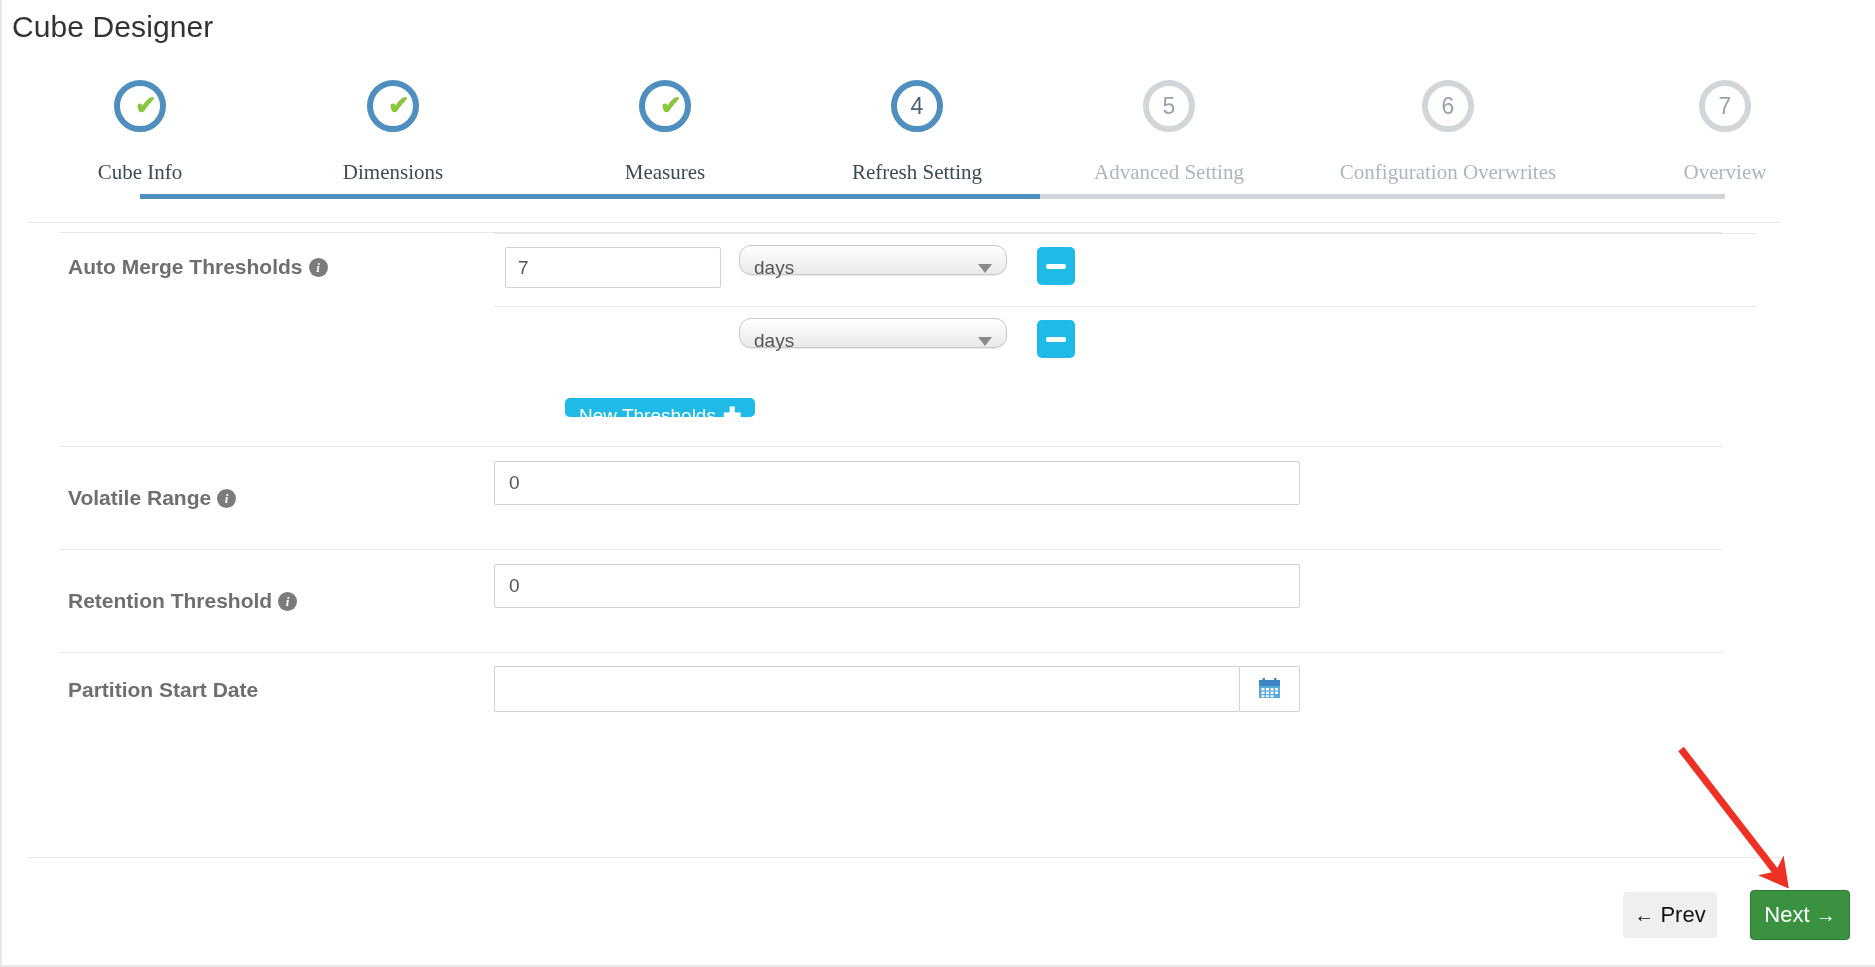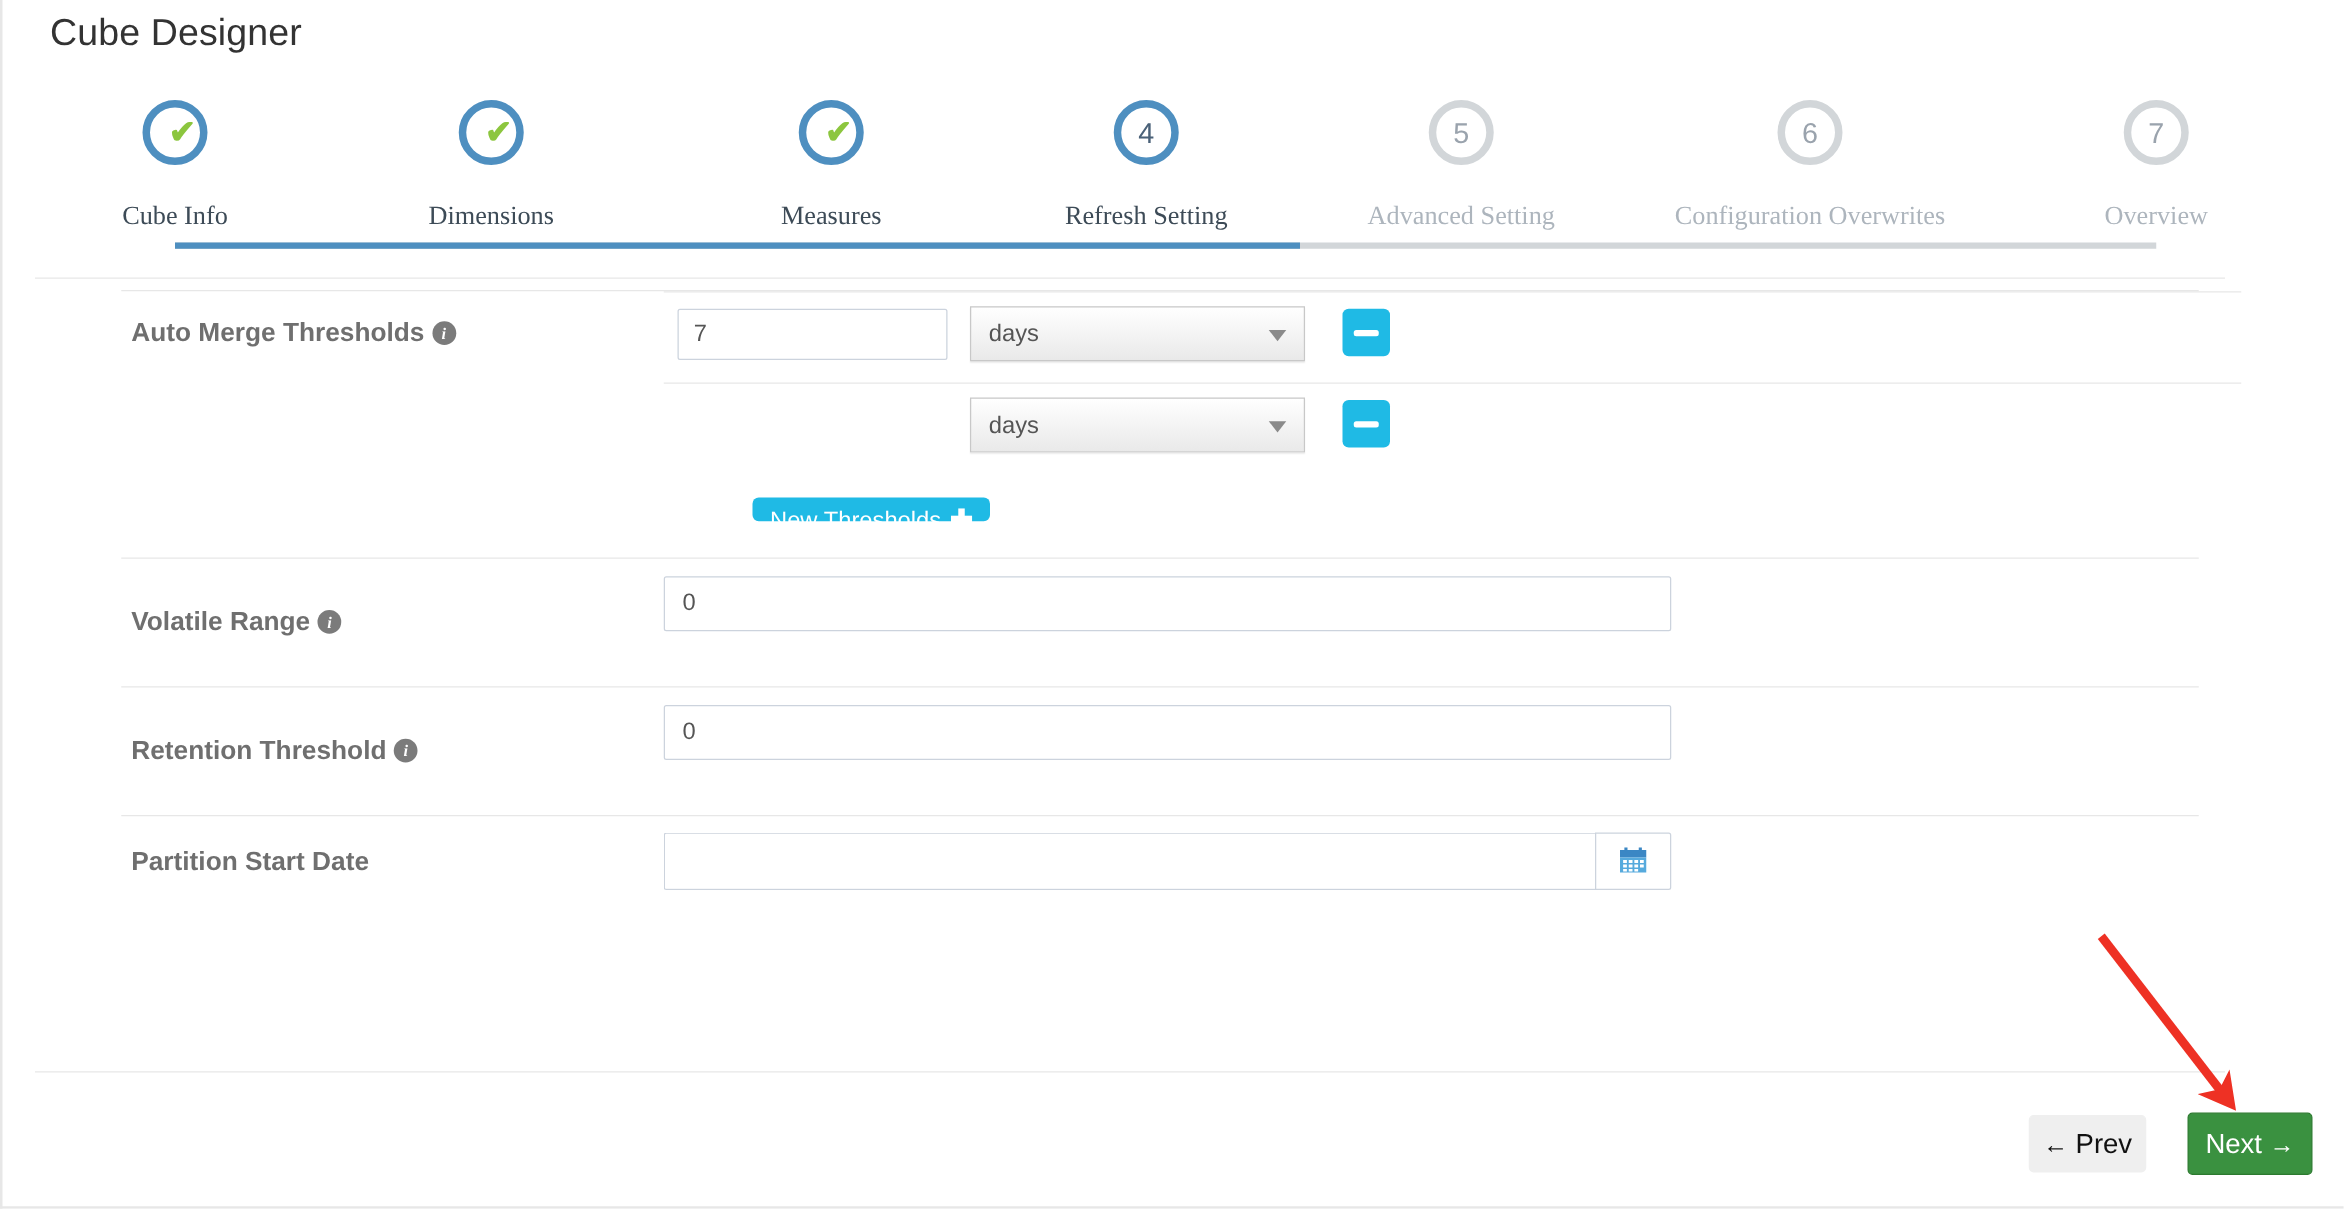--- a/index.html
+++ b/index.html
@@ -20,21 +20,21 @@
     height: 967px;
     background: #ffffff;
     box-sizing: border-box;
     border-left: 2px solid #e7e7e7;
     border-bottom: 2px solid #e7e7e7;
   }
 
   
   .page-title {
     position: absolute;
-    left: 38px;
+    left: 10px;
     top: 10px;
     font-size: 30px;
     font-weight: 400;
     color: #333333;
     letter-spacing: .1px;
   }
 
   
   .wizard {
     position: absolute;
@@ -117,21 +117,21 @@
   
   .form-area {
     position: absolute;
     left: 0;
     top: 232px;
     width: 1875px;
   }
   .form-row {
     position: relative;
     border-top: 1px solid #e7e7e7;
-    margin-left: 95px;
+    margin-left: 58px;
     width: 1662px;
     box-sizing: border-box;
   }
   .form-row:first-child { border-top: 1px solid #e7e7e7; }
 
   .ctrl-label {
     position: absolute;
     left: 8px;
     font-size: 21px;
     font-weight: bold;
@@ -181,24 +181,24 @@
     color: #555;
     padding: 0 12px;
     font-family: "Liberation Sans", sans-serif;
     outline: none;
   }
   .thr-select {
     position: absolute;
     left: 245px;
     top: 11px;
     width: 268px;
-    height: 44px;
+    height: 30px;
     box-sizing: border-box;
     border: 1px solid #c8c8c8;
-    border-radius: 0;
+    border-radius: 12px;
     background: linear-gradient(to bottom, #ffffff 0%, #f3f3f3 55%, #e9e9e9 100%);
     box-shadow: 0 1px 1px rgba(0,0,0,.08);
     font-size: 19px;
     color: #555;
     line-height: 43px;
     padding-left: 14px;
     cursor: pointer;
   }
   .thr-select .caret {
     position: absolute;

